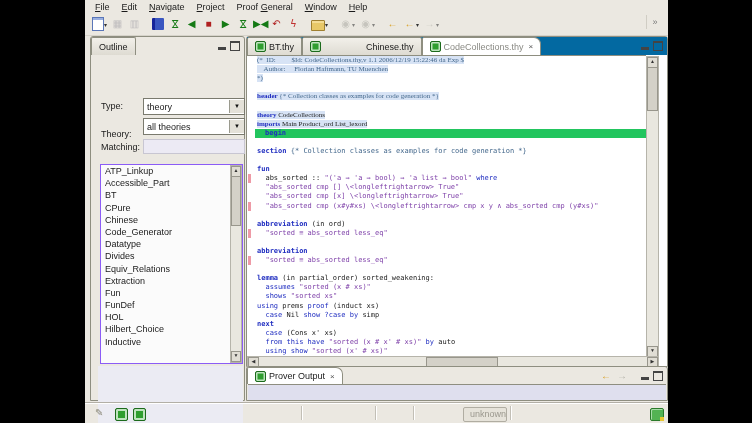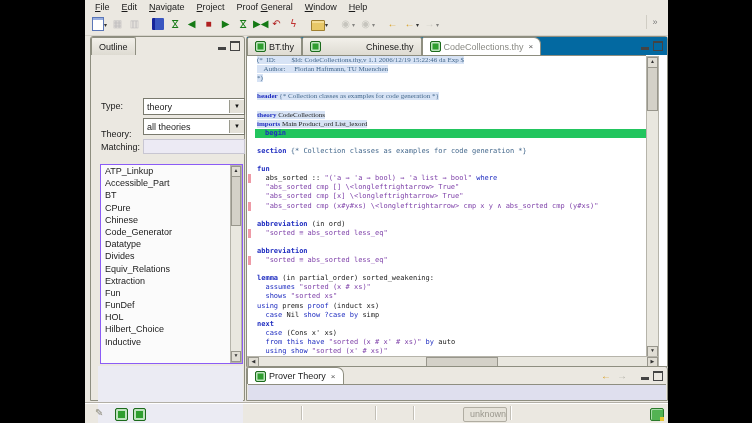--- a/index.html
+++ b/index.html
@@ -294,21 +294,21 @@
       <span class="arr" style="left:0;top:0;bottom:0;width:9px;">◀</span>
       <span class="thumb" style="left:178px;top:0;bottom:0;width:70px;"></span>
       <span class="arr" style="right:0;top:0;bottom:0;width:9px;">▶</span>
     </div>
   </div>
 
   <div class="viewgroup" style="left:161px;top:366px;width:420px;height:33px;">
     <div class="tabrow" style="height:17px;">
       <div class="tab active" style="height:16px;">
         <span class="pg-ico"></span>
-        <span>Prover Theory</span>
+        <span>Prover Output</span>
         <span class="x">×</span>
       </div>
     </div>
     <div class="navarrows">
       <span style="color:#d89e20;">←</span>
       <span style="color:#b4b2aa;">→</span>
     </div>
     <div class="minmax">
       <span class="btn-min"></span>
       <span class="btn-max"></span>

